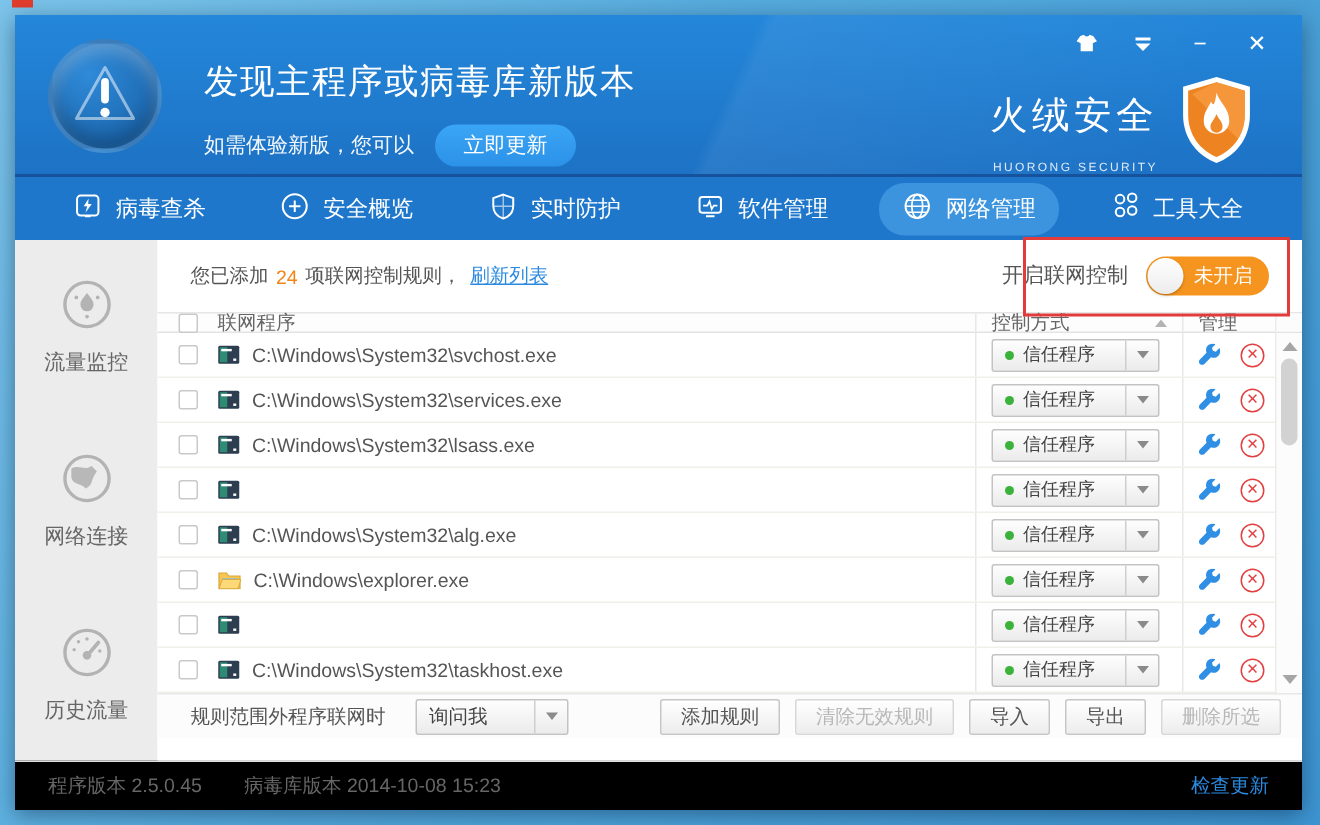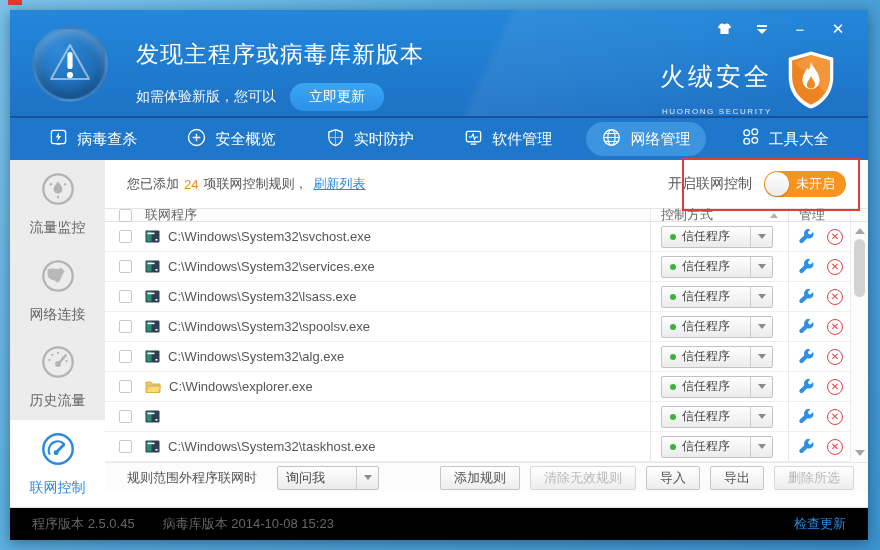--- a/index.html
+++ b/index.html
@@ -272,31 +272,20 @@
                 <circle cx="20" cy="22" r="3" fill="#b3b3b3"></circle>
                 <path d="M22 20 L28 13" stroke="#b3b3b3" stroke-width="2.6" stroke-linecap="round"></path>
                 <circle cx="11" cy="18" r="1.2" fill="#b3b3b3"></circle>
                 <circle cx="14" cy="12.5" r="1.2" fill="#b3b3b3"></circle>
                 <circle cx="20" cy="10.5" r="1.2" fill="#b3b3b3"></circle>
                 <circle cx="29" cy="19" r="1.2" fill="#b3b3b3"></circle>
               </svg>
           </span>
           <span>历史流量</span>
         </div>
-        <div class="side-item selected">
-          <span>
-            <svg width="38" height="38" viewBox="0 0 40 40">
-                <circle cx="20" cy="20" r="15.5" fill="none" stroke="#2b8ae0" stroke-width="2.6"></circle>
-                <path d="M11 25 a9.5 9.5 0 0 1 15-10.8" fill="none" stroke="#2b8ae0" stroke-width="2.4" stroke-linecap="round"></path>
-                <path d="M18.5 23.5 L26 15.5" stroke="#2b8ae0" stroke-width="3" stroke-linecap="round"></path>
-                <circle cx="18" cy="24" r="2.6" fill="#2b8ae0"></circle>
-              </svg>
-          </span>
-          <span>联网控制</span>
-        </div>
       </div>
 
       <div class="content">
 
         <div class="info-row">
           <span>您已添加</span>
           <span class="info-count">24</span>
           <span>项联网控制规则，</span>
           <a class="refresh-link">刷新列表</a>
           <div class="info-right">
@@ -440,21 +429,20 @@
               </div>
             <div class="col-program">
                 <span class="app-icon">
                   <svg width="15" height="13" viewBox="0 0 15 13">
                     <rect x=".5" y=".5" width="14" height="12" rx="1" fill="#2c3e50"></rect>
                     <rect x="1.5" y="1.5" width="5" height="10" fill="#2e8b74"></rect>
                     <rect x="2.5" y="2.6" width="7" height="1.6" fill="#fff"></rect>
                     <rect x="10.5" y="9" width="2" height="1.6" fill="#fff"></rect>
                   </svg>
                 </span>
-                <span class="row-path">C:\Windows\System32\spoolsv.exe</span>
               </div>
             <div class="col-control">
                 <div class="trust-dd">
                   <span class="trust-main">
                     <span class="green-dot"></span>
                     <span>信任程序</span>
                   </span>
                   <span class="dd-arrow-part">
                     <span class="dd-arrow"></span>
                   </span>

